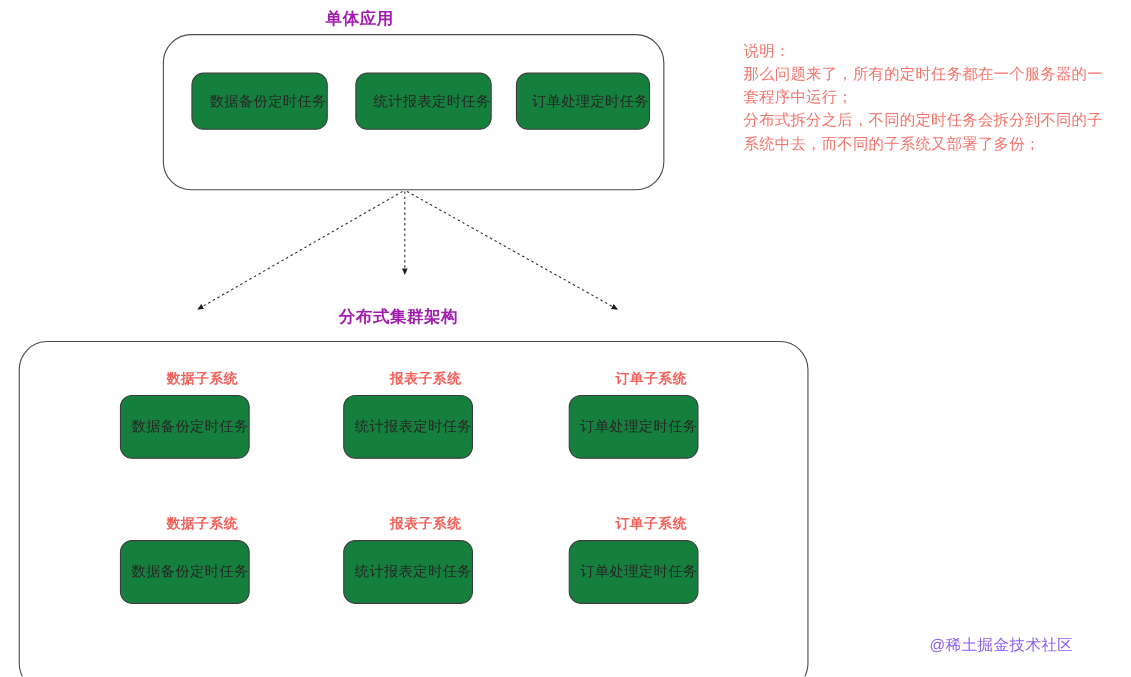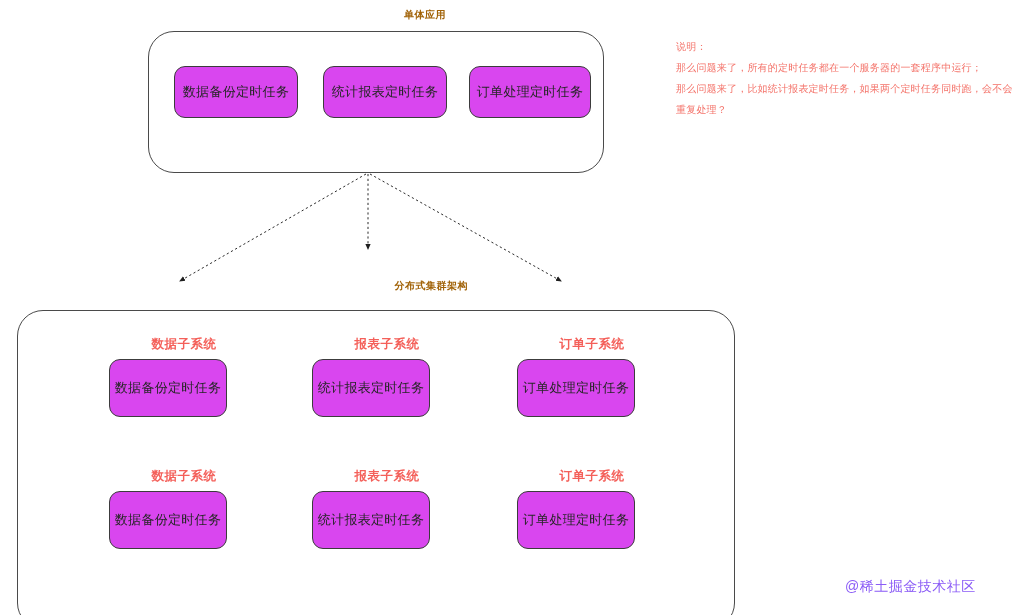--- a/index.html
+++ b/index.html
@@ -17,26 +17,26 @@
     height: 615px;
     background: #ffffff;
     overflow: hidden;
   }
 
   
   .abs { position: absolute; box-sizing: border-box; }
 
   
   .red-title {
-    color: #a16207;
-    font-size: 10px;
+    color: #a21caf;
+    font-size: 15px;
     font-weight: 700;
     line-height: 1;
     white-space: nowrap;
-    text-align: right;
+    text-align: left;
     letter-spacing: 0.5px;
   }
   .sub-title {
     color: #f4605a;
     font-size: 12.5px;
     font-weight: 700;
     line-height: 1;
     white-space: nowrap;
     text-align: center;
     letter-spacing: 0.5px;
@@ -46,37 +46,37 @@
   .container-box {
     border: 1.4px solid #4a4a4a;
     border-radius: 26px;
     background: #ffffff;
   }
 
   
   .task-box {
     border: 1.3px solid #3c3c3c;
     border-radius: 11px;
-    background: #d946ef;
+    background: #15803d;
     display: flex;
     align-items: center;
-    justify-content: center;
+    justify-content: flex-end;
   }
   .task-box span {
     color: #262626;
     font-size: 13px;
     line-height: 1.2;
     white-space: nowrap;
     letter-spacing: 0.3px;
   }
 
   
   .desc {
     color: #f4736a;
-    font-size: 10px;
+    font-size: 14px;
     line-height: 21px;
     width: 340px;
     letter-spacing: 0.2px;
     word-break: break-all;
   }
   .desc p { margin: 0; }
 
   
   #arrows {
     position: absolute;
@@ -126,21 +126,21 @@
     </div>
 
     <div class="abs task-box" style="left:320px; top:34px; width:122px; height:52px;">
       <span>订单处理定时任务</span>
     </div>
   </div>
 
   <div class="abs desc" style="left:676px; top:36px;">
     <p>说明：</p>
     <p>那么问题来了，所有的定时任务都在一个服务器的一套程序中运行；</p>
-    <p>那么问题来了，比如统计报表定时任务，如果两个定时任务同时跑，会不会重复处理？</p>
+    <p>分布式拆分之后，不同的定时任务会拆分到不同的子系统中去，而不同的子系统又部署了多份；</p>
   </div>
 
   <div class="abs red-title" style="left:308px; top:281px; width:160px;">分布式集群架构</div>
 
   <div class="abs container-box" style="left:17px; top:310px; width:718px; height:319px;">
 
     <div class="abs sub-title" style="left:91px; top:27px; width:150px;">数据子系统</div>
     <div class="abs task-box" style="left:91px; top:48px; width:118px; height:58px;">
       <span>数据备份定时任务</span>
     </div>

